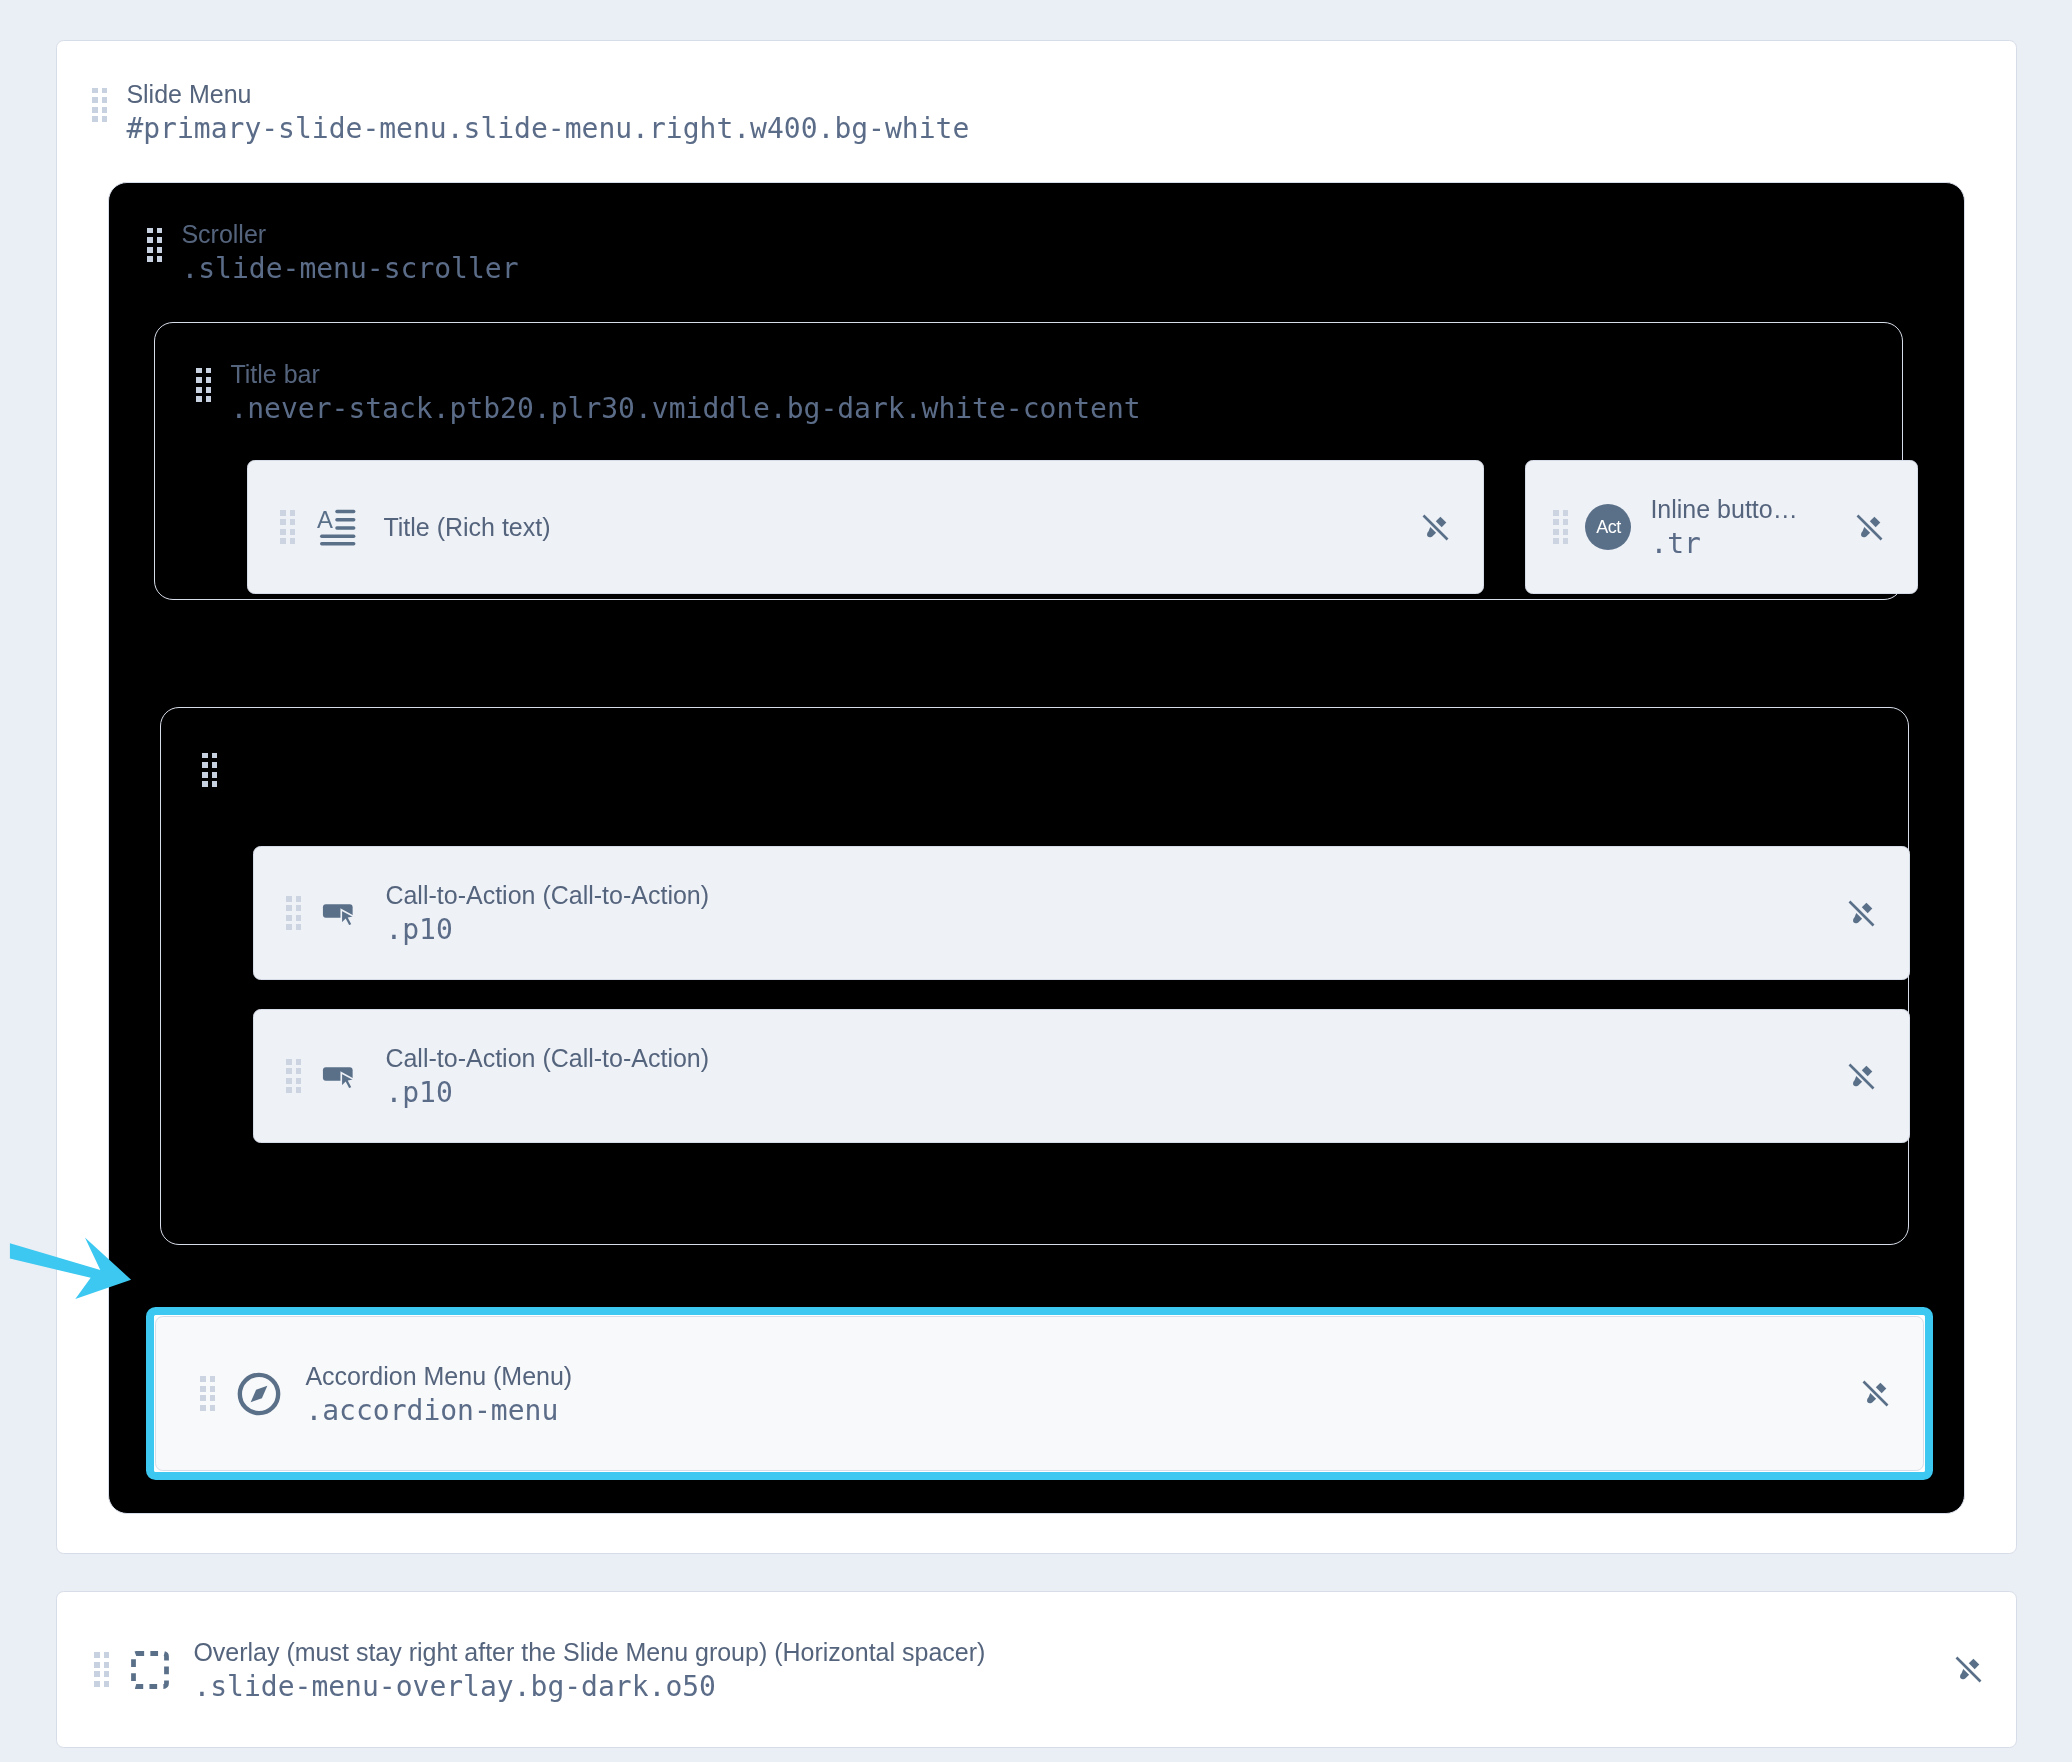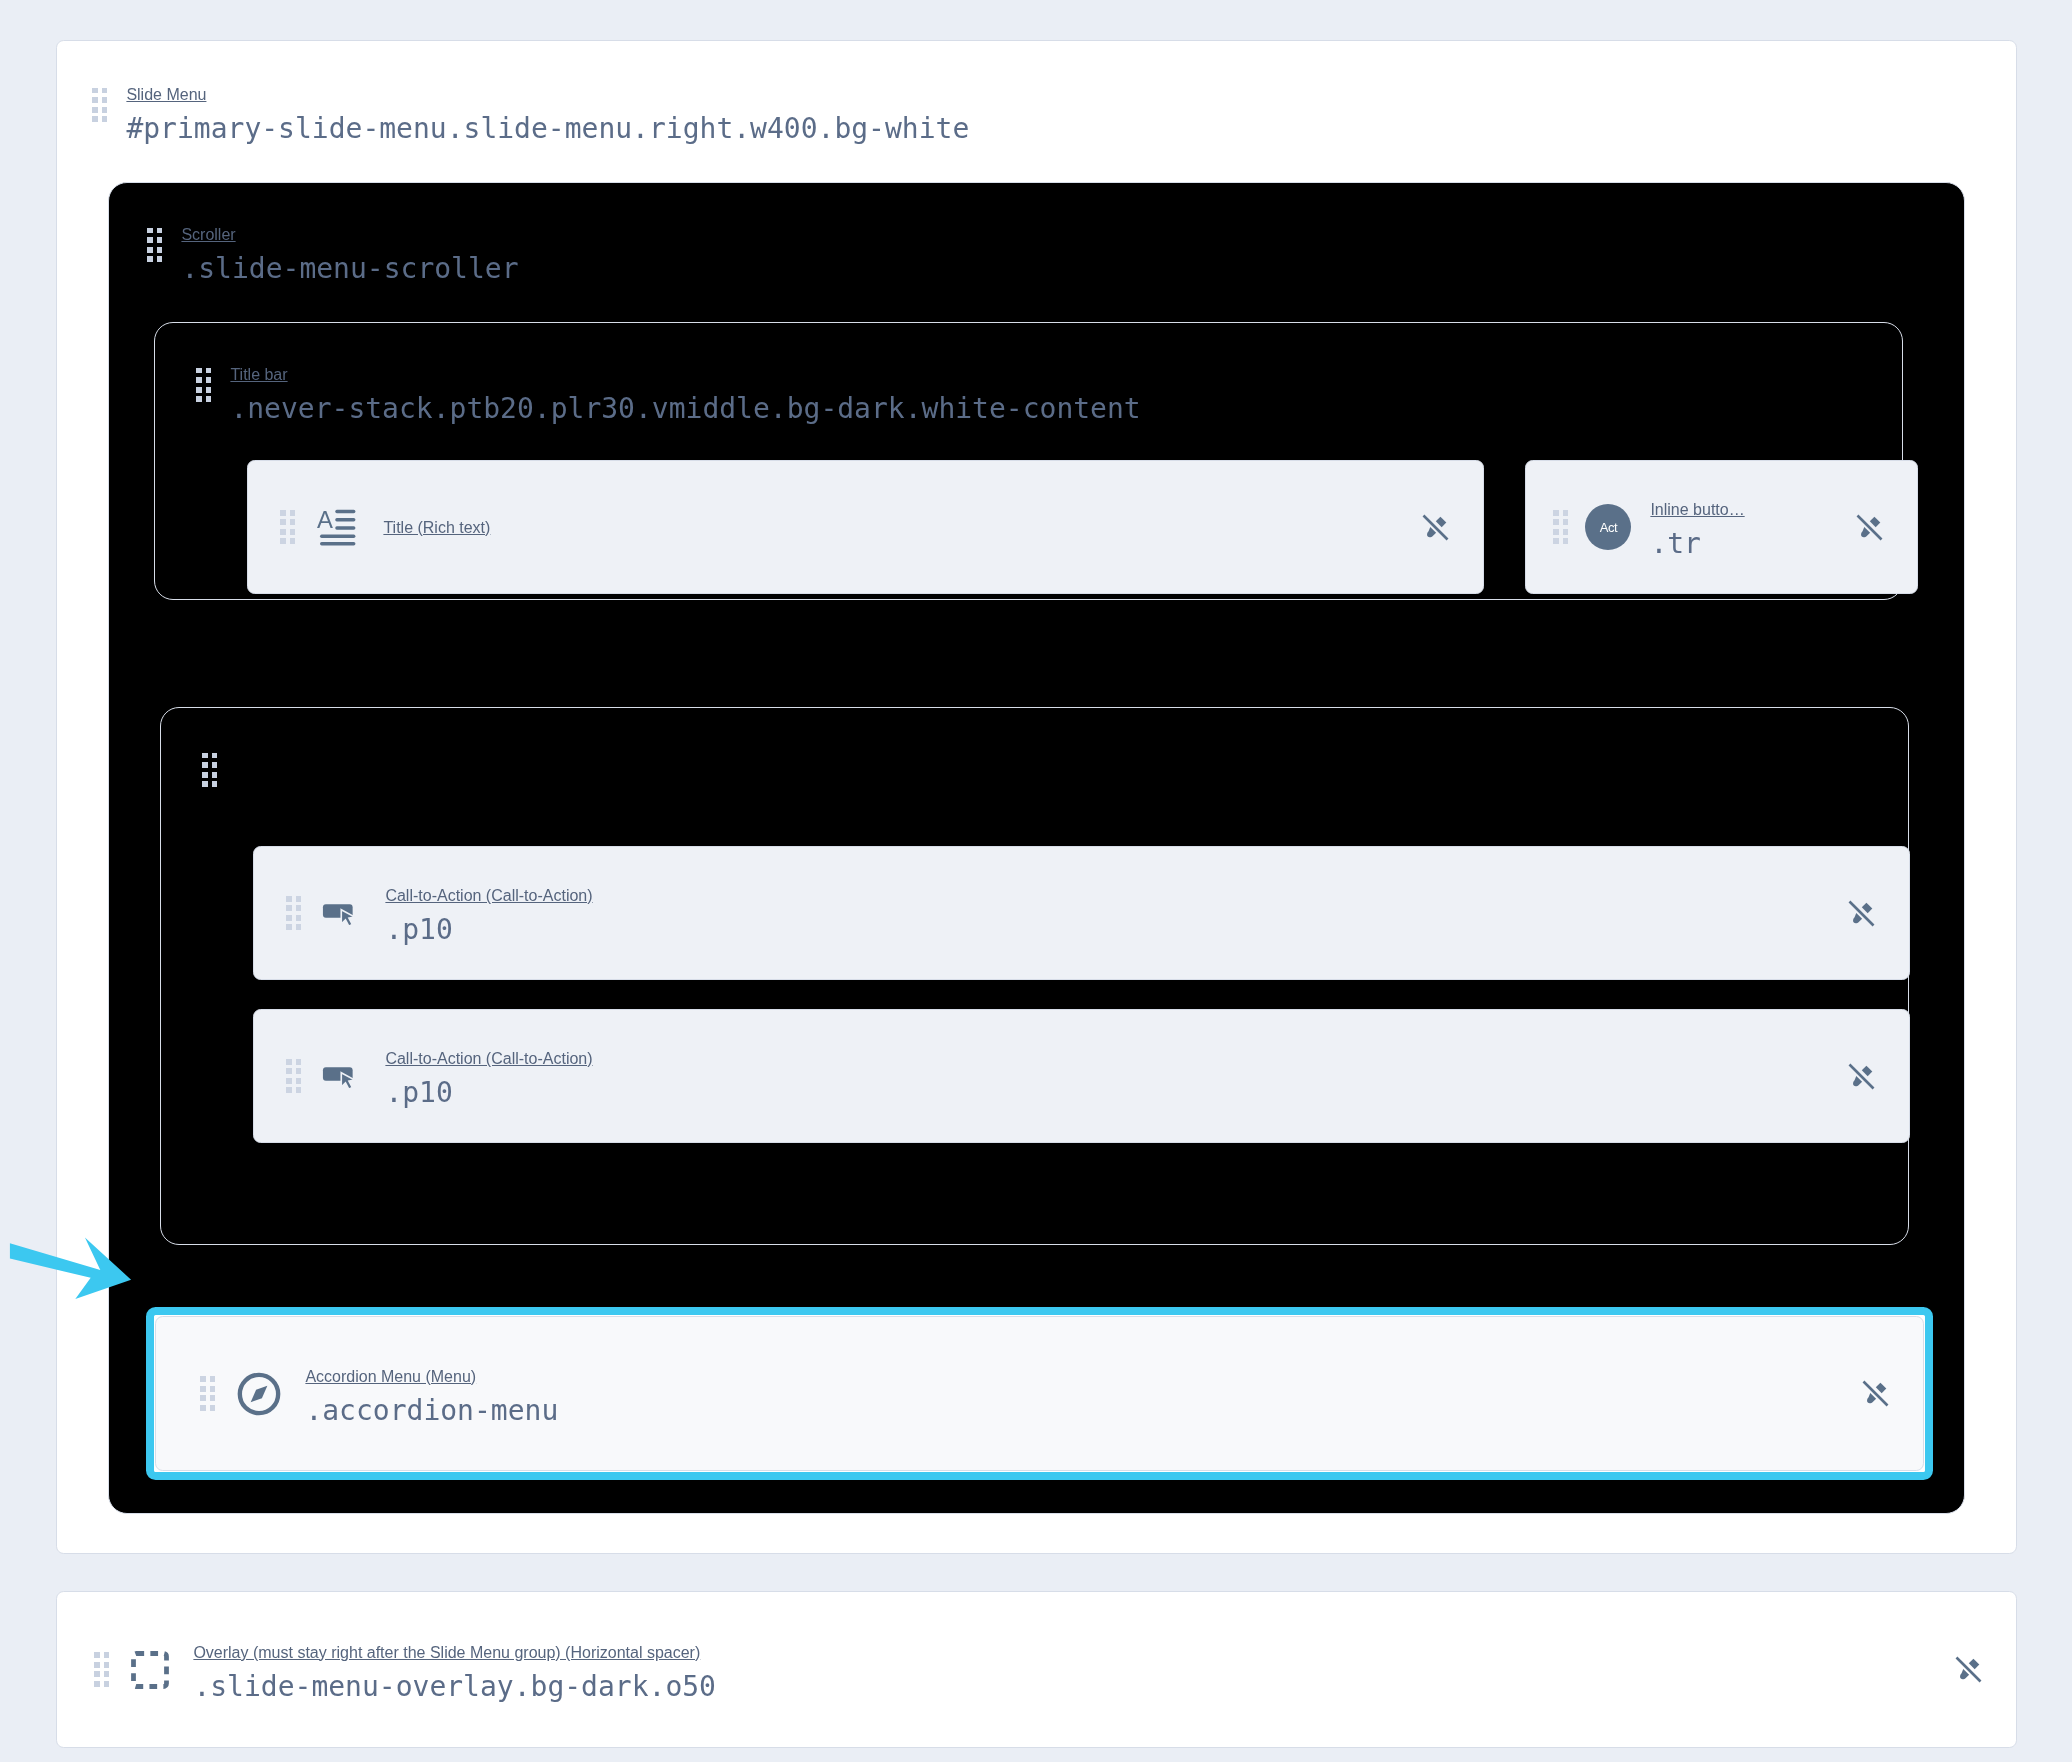--- a/index.html
+++ b/index.html
@@ -42,24 +42,23 @@
     grid-template-rows: repeat(4, 5.8px);
     gap: 3.8px 3.8px;
     flex: 0 0 auto;
   }
   .handle i { display: block; width: 5.8px; height: 5.8px; background: #c8d1e0; }
   .handle.dim i { background: #ccd4e2; }
 
   
   .label {
     color: #55647d;
-    font-size: 16px;
+    font-size: 25px;
     line-height: 33px;
     white-space: nowrap;
-    text-decoration: underline;
   }
   .mono {
     color: #5b6c88;
     font-family: "DejaVu Sans Mono", monospace;
     font-size: 28px;
     line-height: 35px;
     white-space: nowrap;
   }
   .texts { display: flex; flex-direction: column; justify-content: center; }
 
@@ -82,21 +81,21 @@
     width: 42px; height: 42px;
     display: flex; align-items: center; justify-content: center;
     cursor: pointer;
   }
 
   .act-badge {
     width: 46px; height: 46px; border-radius: 50%;
     background: #5a7089;
     color: #ffffff;
     display: flex; align-items: center; justify-content: center;
-    font-size: 13px;
+    font-size: 18px;
     letter-spacing: -0.5px;
     flex: 0 0 auto;
   }
 
   
   #slide-menu-card {
     position: absolute;
     left: 56px; top: 40px;
     width: 1961px; height: 1514px;
   }

